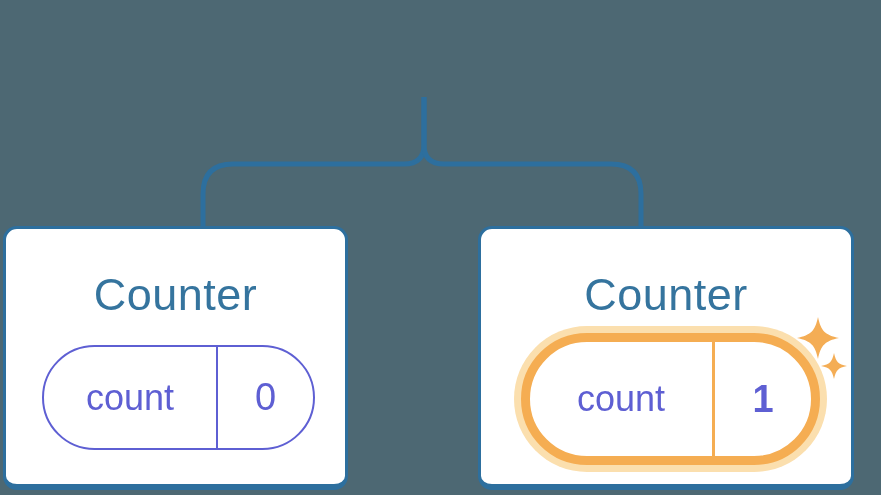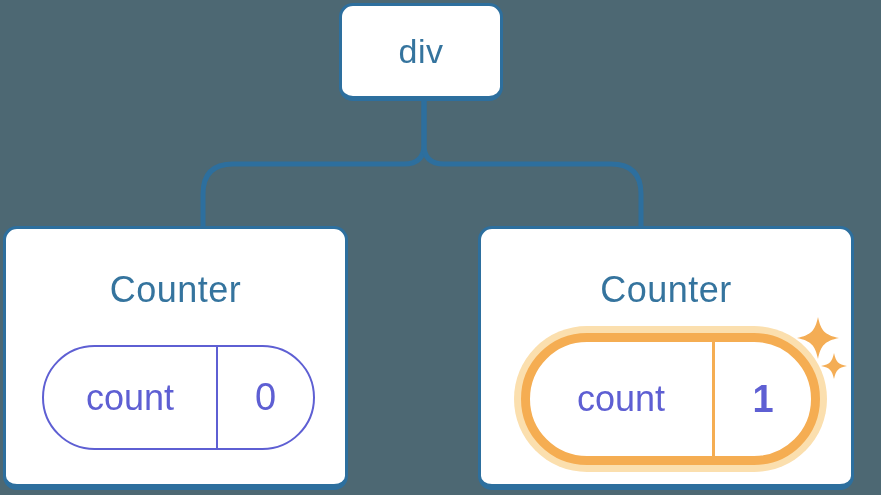--- a/index.html
+++ b/index.html
@@ -58,21 +58,21 @@
     border-radius: 14px;
   }
   .card-left  { left: 3px;   width: 345px; }
   .card-right { left: 478px; width: 376px; }
   .card-title {
     position: absolute;
     left: 0; right: 0;
     top: 40px;
     text-align: center;
     color: var(--c-node-text);
-    font-size: 36px;
+    font-size: 45px;
     font-weight: 500;
     letter-spacing: 0.5px;
   }
   
   .state-pill {
     position: absolute;
     left: 36px; top: 116px;
     width: 273px; height: 105px;
     border: 2px solid var(--c-state-indigo);
     border-radius: 999px;
@@ -136,23 +136,20 @@
 </head>
 <body>
 
 <div class="stage">
 
   <svg class="connector-svg" viewBox="0 0 881 495" fill="none" xmlns="http://www.w3.org/2000/svg">
     <path d="M424,97 L424,145 Q424,164 404,164 L233,164 Q203,164 203,194 L203,229" stroke="#2d6f9e" stroke-width="5" fill="none"></path>
     <path d="M424,97 L424,145 Q424,164 444,164 L611,164 Q641,164 641,194 L641,229" stroke="#2d6f9e" stroke-width="5" fill="none"></path>
   </svg>
 
-  <div class="node-root">
-    <span class="label">div</span>
-  </div>
 
   <div class="card card-left">
     <div class="card-title">Counter</div>
     <div class="state-pill">
       <div class="pill-key">count</div>
       <div class="pill-value">0</div>
     </div>
   </div>
 
   <div class="card card-right">

